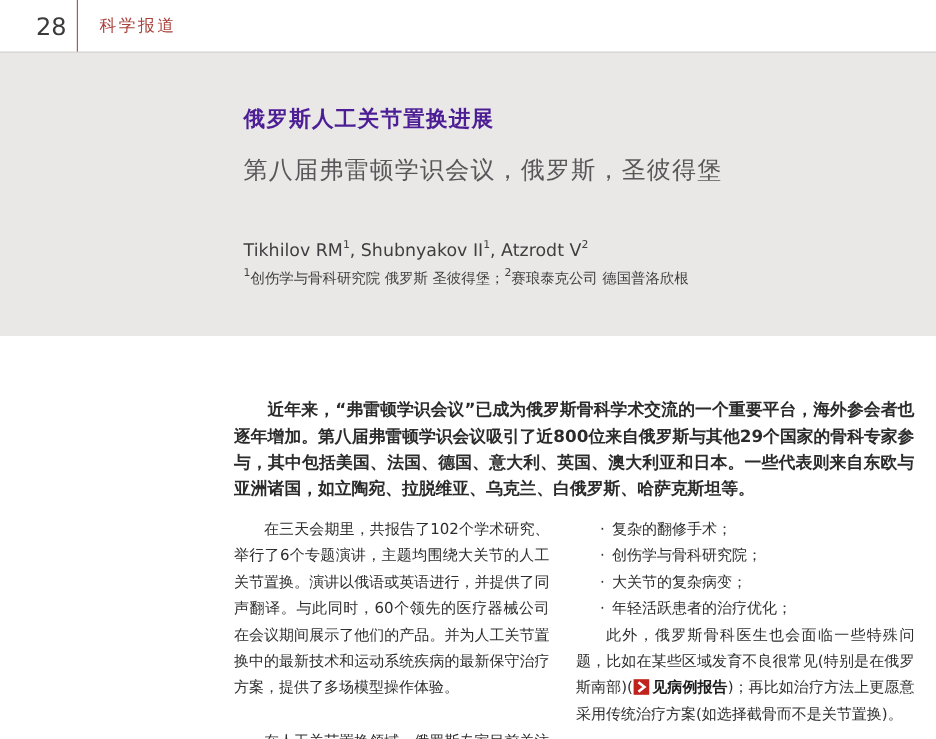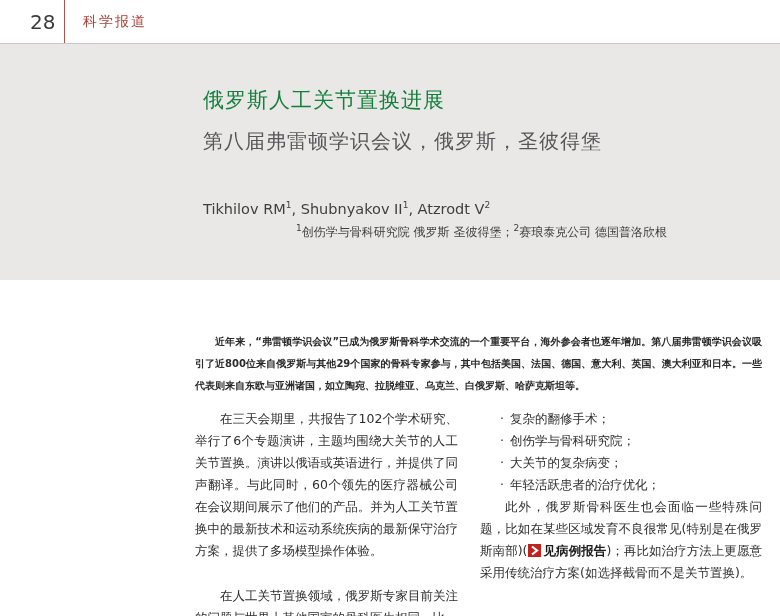--- a/index.html
+++ b/index.html
@@ -8,29 +8,29 @@
   .page { position: relative; width: 780px; height: 616px; overflow: hidden; background: #ffffff; }
 
   
   .topbar { height: 44px; display: flex; align-items: center; background: #ffffff; border-bottom: 1px solid #c9c9c9; }
   .page-num { margin-left: 30px; width: 34px; font-size: 20px; color: #3a3a3a; text-align: left; }
   .topbar-divider { width: 1px; align-self: stretch; background: #b5534e; }
   .section-title { margin-left: 18px; font-size: 14px; color: #a8423a; letter-spacing: 2px; }
 
   
   .hero { height: 236px; background: #e9e8e6; padding: 43px 20px 0 203px; }
-  .hero h1 { font-size: 21px; line-height: 26px; font-weight: normal; color: #15803d; letter-spacing: 1px; }
+  .hero h1 { font-size: 18px; line-height: 26px; font-weight: bold; color: #4c1d95; letter-spacing: 1px; }
   .hero .subtitle { margin-top: 15px; font-size: 20px; color: #57575a; letter-spacing: 1px; }
   .hero .authors { margin-top: 46px; font-size: 14.5px; color: #3f3f41; }
-  .hero .affils { margin-top: 7px; font-size: 12px; color: #3f3f41; text-align: center; }
+  .hero .affils { margin-top: 7px; font-size: 12px; color: #3f3f41; }
   sup { font-size: 9px; vertical-align: top; position: relative; top: -1px; }
 
   
   .content { margin: 51px 18px 0 195px; width: 567px; }
-  .intro { font-weight: bold; font-size: 10px; line-height: 22px; text-align: justify; text-indent: 2em; color: #2b2b2b; }
+  .intro { font-weight: bold; font-size: 14px; line-height: 22px; text-align: justify; text-indent: 2em; color: #2b2b2b; }
   .cols { display: flex; margin-top: 11px; }
   .col-left { width: 263px; }
   .col-left p { font-size: 12.5px; line-height: 22px; text-align: justify; text-indent: 2em; color: #2e2e2e; }
   .col-left p + p { margin-top: 23px; }
   .col-right { width: 282px; margin-left: 22px; }
   .col-right ul { list-style: none; }
   .col-right li { font-size: 12.5px; line-height: 22px; padding-left: 20px; color: #2e2e2e; }
   .col-right li .mk { margin-right: 6px; }
   .special { font-size: 12.5px; line-height: 22px; text-align: justify; text-indent: 2em; color: #2e2e2e; }
   .case-link { white-space: nowrap; }

